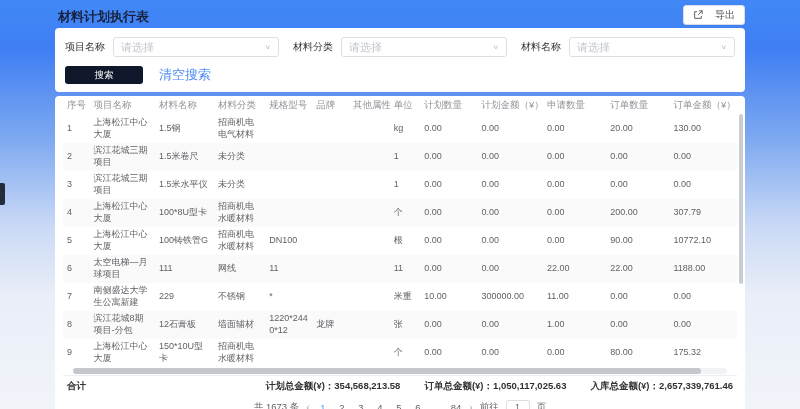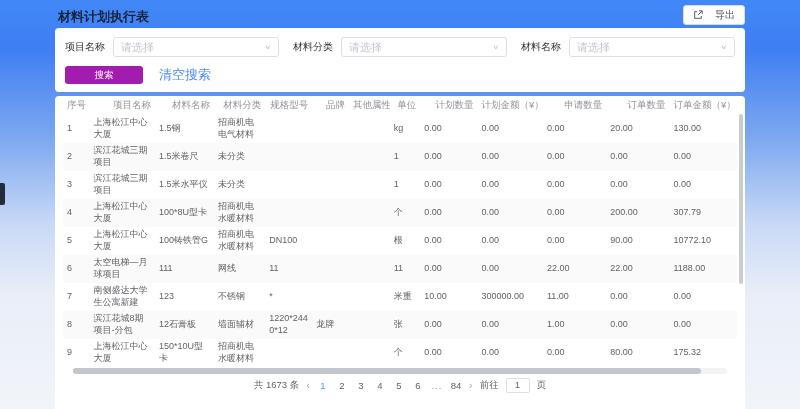--- a/index.html
+++ b/index.html
@@ -21,29 +21,29 @@
   
   .filter-card { background:#fff; border-radius:4px; padding:9px 10px 8px; }
   .filter-row { display:flex; align-items:center; gap:14px; }
   .f-group { display:flex; align-items:center; flex:1; min-width:0; }
   .f-label { font-size:10px; color:#303133; margin-right:8px; white-space:nowrap; }
   .select { flex:1; height:20px; border:1px solid #dcdfe6; border-radius:3px; background:#fff;
     display:flex; align-items:center; justify-content:space-between; padding:0 7px; cursor:pointer; }
   .ph { font-size:11px; color:#c0c4cc; }
   .chev { font-size:9px; color:#c0c4cc; transform:scaleY(.65); }
   .btn-row { margin-top:9px; display:flex; align-items:center; }
-  .search-btn { width:78px; height:18px; background:#a21caf; border:none; border-radius:3px;
+  .search-btn { width:78px; height:18px; background:#0f172a; border:none; border-radius:3px;
     color:#fff; font-size:9.5px; cursor:pointer; }
   .clear-link { margin-left:16px; font-size:13px; color:#4a8af5; text-decoration:none; cursor:pointer; }
 
   
   .table-card { margin-top:4px; background:#fff; border-radius:4px; position:relative;
     height:318px; padding:0 8px; }
   table { width:100%; border-collapse:collapse; table-layout:fixed; }
-  thead th { font-size:9.5px; color:#909399; font-weight:normal; text-align:right;
+  thead th { font-size:9.5px; color:#909399; font-weight:normal; text-align:left;
     padding:3px 4px; height:16px; white-space:nowrap; overflow:hidden; }
   tbody td { font-size:9px; color:#606266; padding:2px 4px; height:28px;
     vertical-align:middle; line-height:1.3; word-break:break-all; }
   tbody tr.even { background:#fafafa; }
   .vscroll { position:absolute; right:2px; top:18px; width:4px; height:170px;
     background:#c9cdd2; border-radius:2px; }
   .hscroll { height:6px; margin:1px 10px 1px 10px; border-radius:3px; background:#f2f3f5; }
   .hthumb { height:6px; width:96%; background:#c3c6cb; border-radius:3px; }
 
   .summary-row { display:flex; align-items:center; border-top:1px solid #ebeef5;
@@ -231,21 +231,21 @@
               <td>11</td>
               <td>0.00</td>
               <td>0.00</td>
               <td>22.00</td>
               <td>22.00</td>
               <td>1188.00</td>
             </tr>
             <tr>
               <td>7</td>
               <td>南侧盛达大学生公寓新建</td>
-              <td>123</td>
+              <td>229</td>
               <td>不锈钢</td>
               <td>*</td>
               <td></td>
               <td></td>
               <td>米重</td>
               <td>10.00</td>
               <td>300000.00</td>
               <td>11.00</td>
               <td>0.00</td>
               <td>0.00</td>
@@ -280,20 +280,28 @@
               <td>80.00</td>
               <td>175.32</td>
             </tr>
           </tbody>
       </table>
       <div class="vscroll"></div>
       <div class="hscroll">
         <div class="hthumb"></div>
       </div>
 
+      <div class="summary-row">
+        <span>合计</span>
+        <div class="sum-items" id="sum-items">
+            <span>计划总金额(¥)：354,568,213.58</span>
+            <span>订单总金额(¥)：1,050,117,025.63</span>
+            <span>入库总金额(¥)：2,657,339,761.46</span>
+          </div>
+      </div>
 
       <div class="pagination">
         <span>共 1673 条</span>
         <span class="pg-arrow">‹</span>
         <span id="pages" style="display:flex;gap:7px;">
             <span class="pg active">1</span>
             <span class="pg">2</span>
             <span class="pg">3</span>
             <span class="pg">4</span>
             <span class="pg">5</span>

